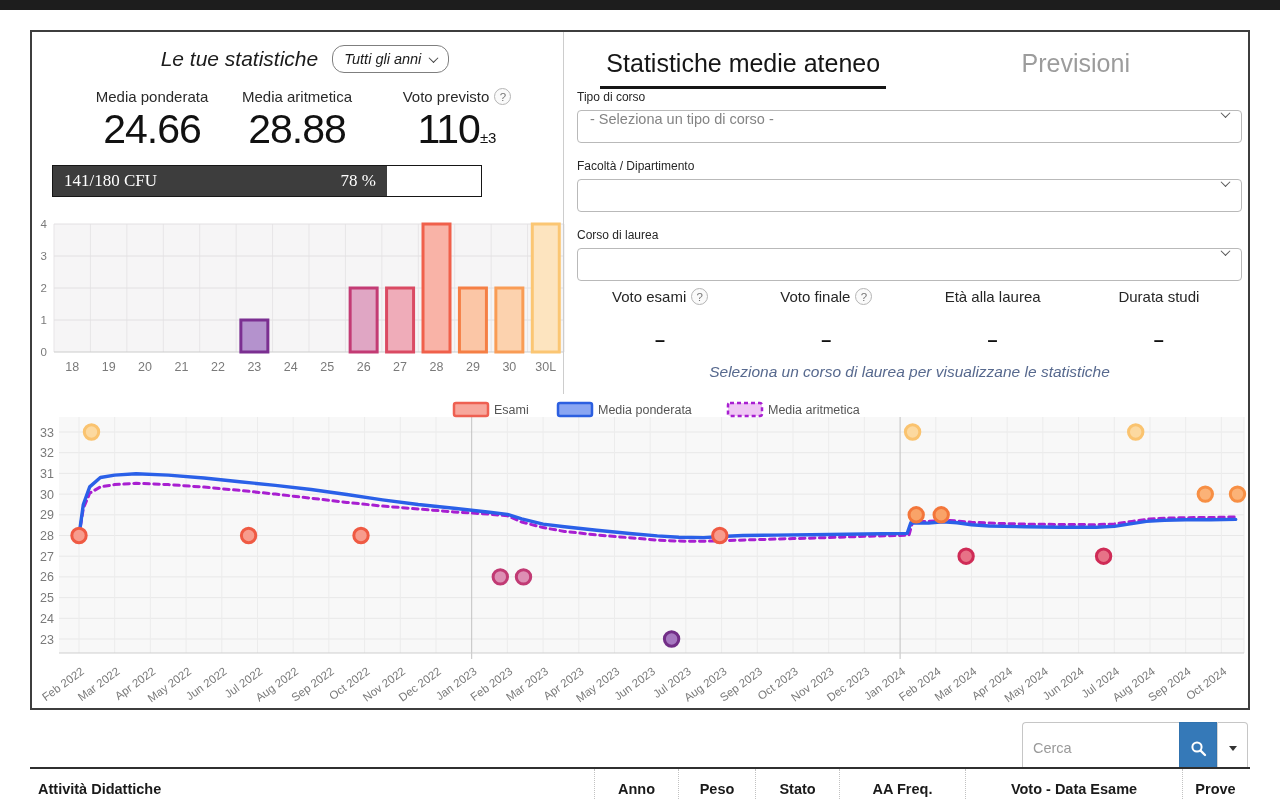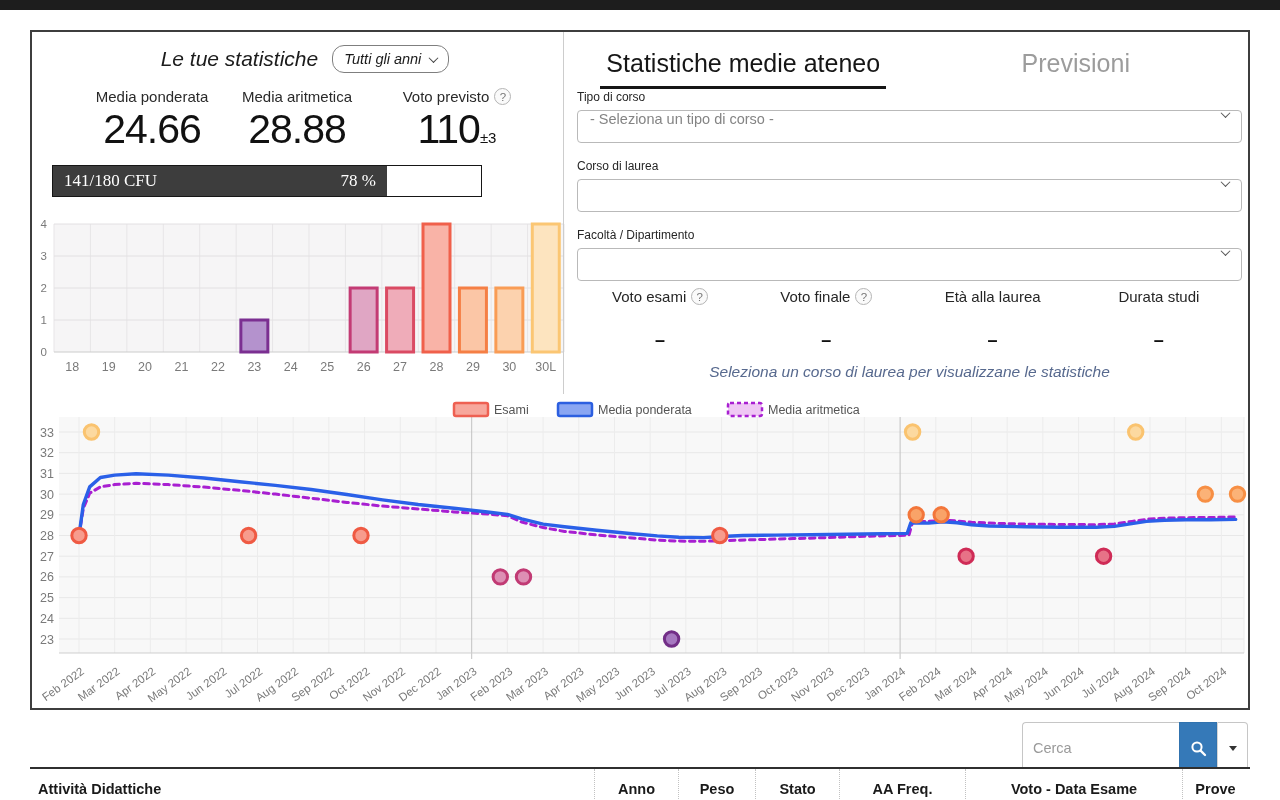--- a/index.html
+++ b/index.html
@@ -194,28 +194,28 @@
       </div>
     <div class="filters" id="filters">
         <div class="filter-group">
           <span class="filter-label">Tipo di corso</span>
           <div class="select-box">
             <span>- Seleziona un tipo di corso -</span>
             <span class="chev"></span>
           </div>
         </div>
         <div class="filter-group">
-          <span class="filter-label">Corso di laurea</span>
+          <span class="filter-label">Facoltà / Dipartimento</span>
           <div class="select-box">
             <span></span>
             <span class="chev"></span>
           </div>
         </div>
         <div class="filter-group">
-          <span class="filter-label">Facoltà / Dipartimento</span>
+          <span class="filter-label">Corso di laurea</span>
           <div class="select-box">
             <span></span>
             <span class="chev"></span>
           </div>
         </div>
       </div>
     <div class="uni-stats" id="uni-stats">
         <div class="uni-col">
           <div class="uni-label">
             <span>Voto esami</span>

